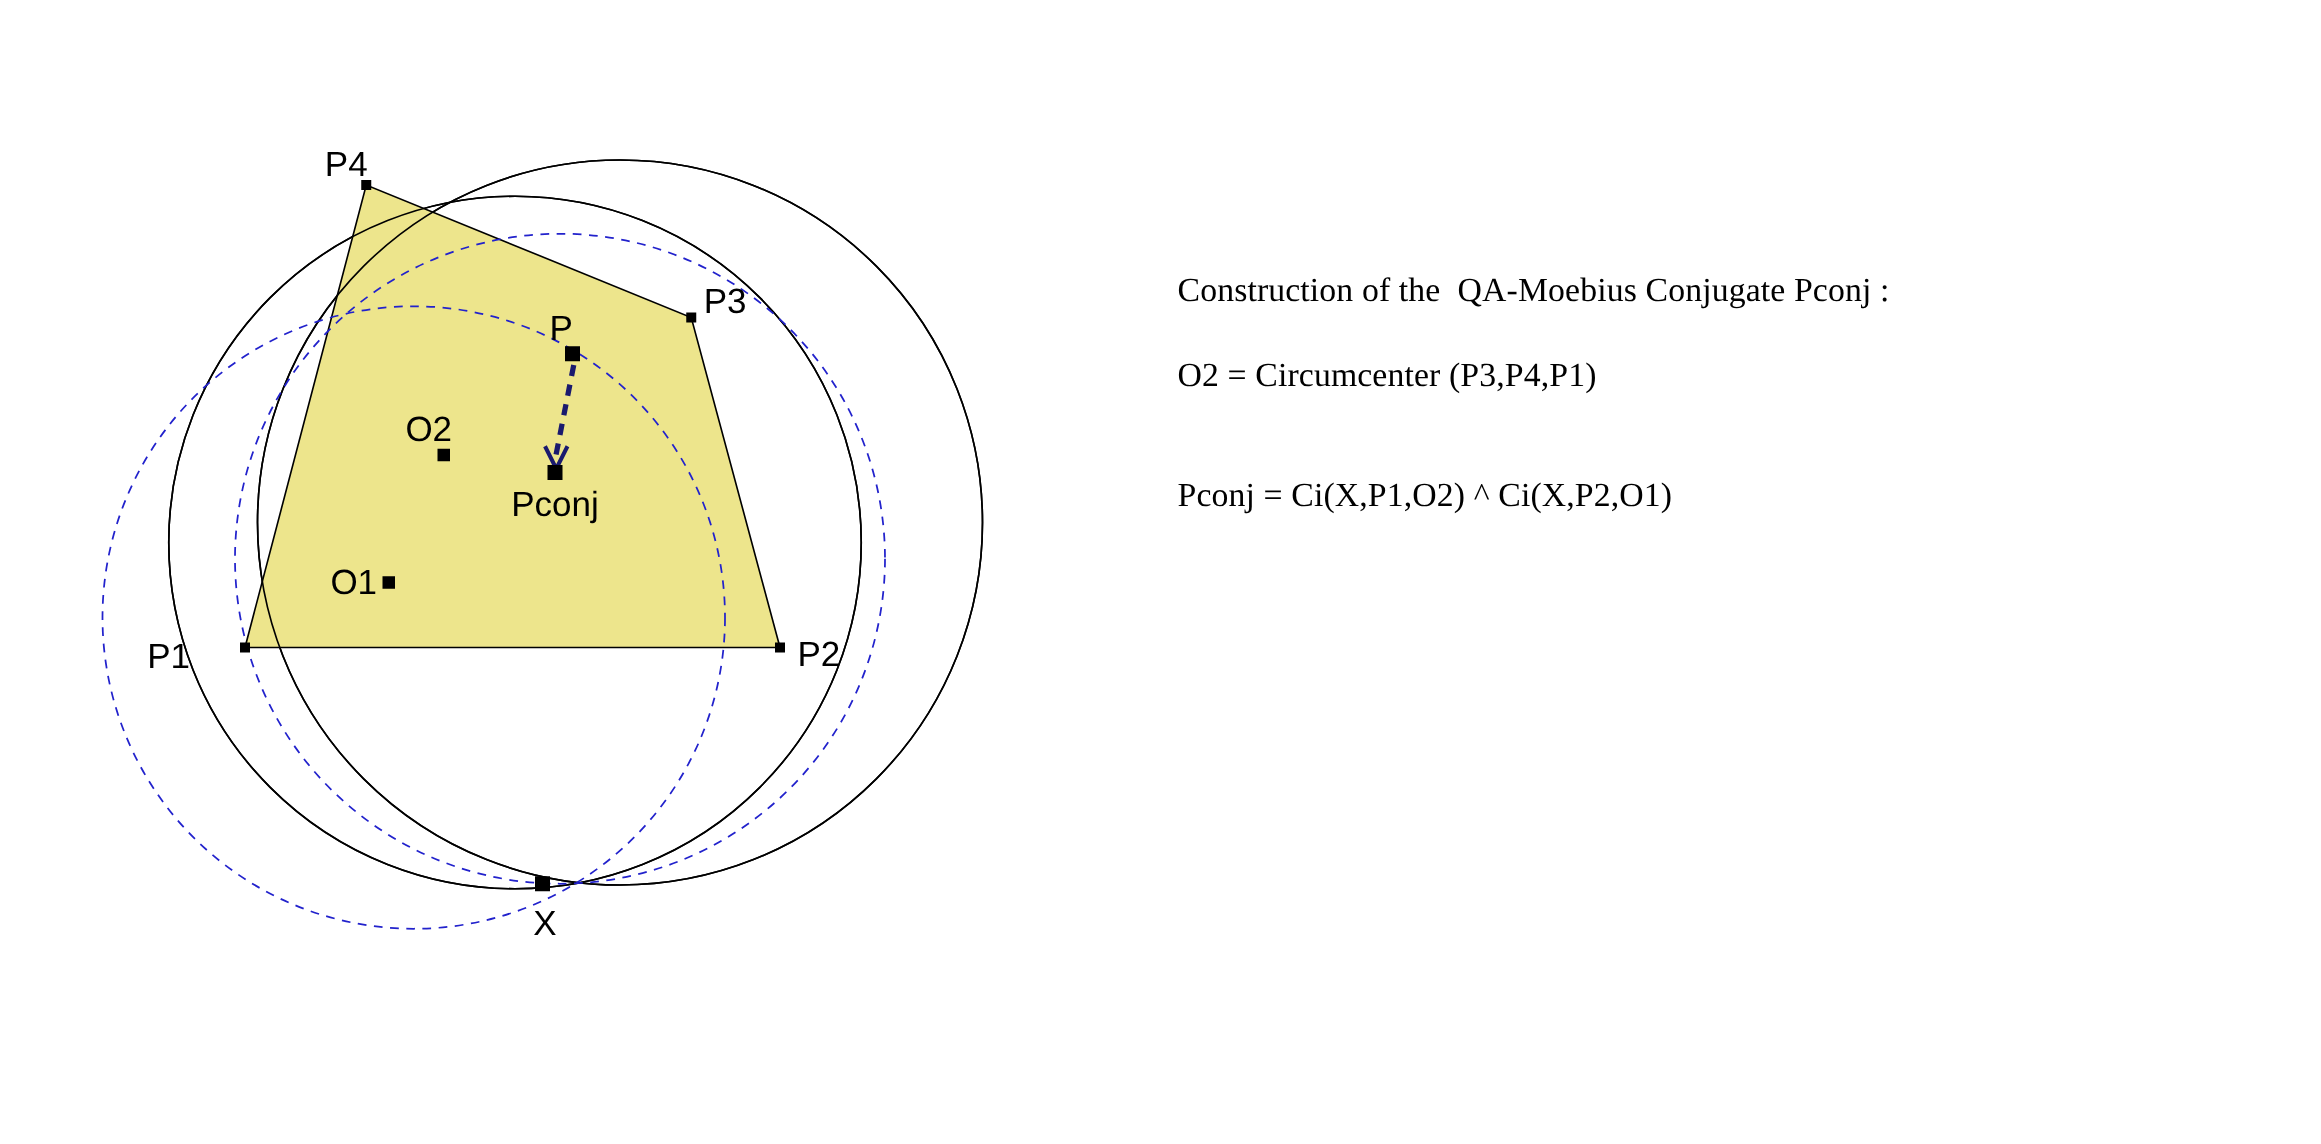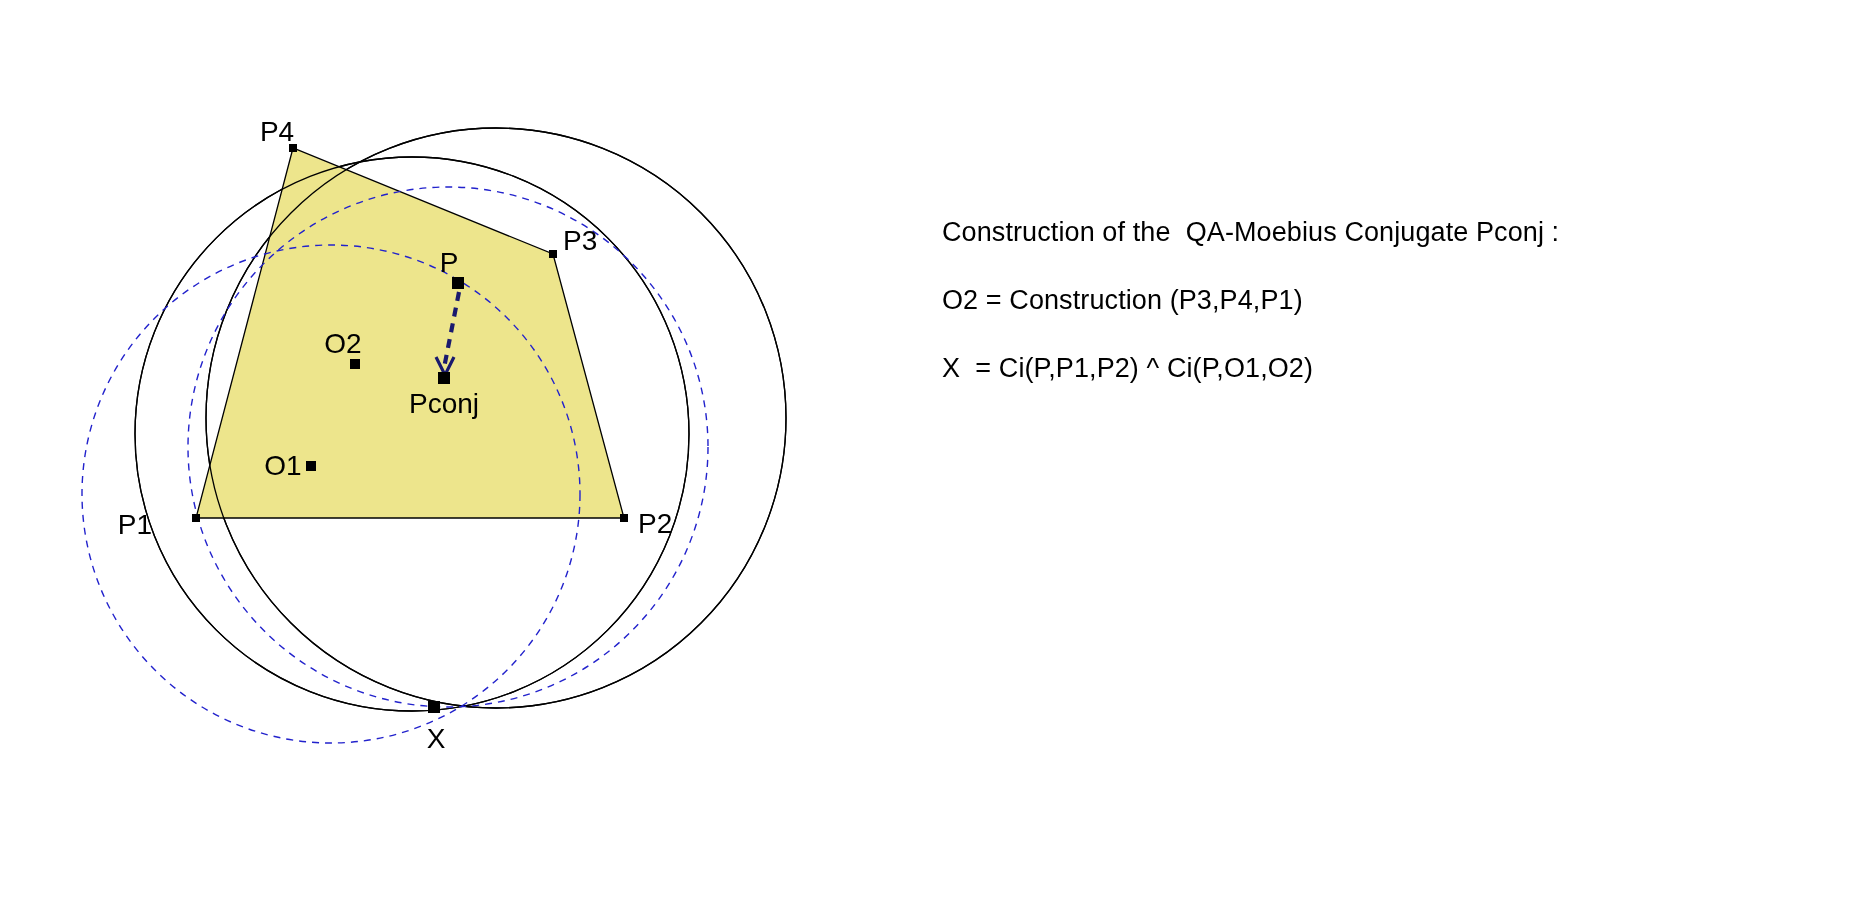--- a/index.html
+++ b/index.html
@@ -71,21 +71,21 @@
     fill: #000000;
     paint-order: normal;
   }
   .text-panel {
     position: absolute;
     left: 942px;
     top: 212px;
     width: 760px;
   }
   .panel-line {
-    font-family: Liberation Sans, sans-serif;
+    font-family: Liberation Serif, serif;
     font-size: 27px;
     line-height: 40px;
     color: #000000;
     white-space: pre;
     letter-spacing: 0.1px;
   }
   .panel-gap {
     height: 28px;
   }
 </style>
@@ -137,19 +137,19 @@
       <text class="pt-label" x="343" y="353" text-anchor="middle">O2</text>
       <text class="pt-label" x="444" y="413" text-anchor="middle">Pconj</text>
       <text class="pt-label" x="436" y="748" text-anchor="middle">X</text>
     </g>
 
   </svg>
 
   <div class="text-panel">
     <div class="panel-line">Construction of the  QA-Moebius Conjugate Pconj :</div>
     <div class="panel-gap"></div>
-    <div class="panel-line">O2 = Construction (P3,P4,P1)</div>
+    <div class="panel-line">O2 = Circumcenter (P3,P4,P1)</div>
     <div class="panel-gap"></div>
-    <div class="panel-line">X  = Ci(P,P1,P2) ^ Ci(P,O1,O2)</div>
     <div class="panel-gap"></div>
+    <div class="panel-line">Pconj = Ci(X,P1,O2) ^ Ci(X,P2,O1)</div>
   </div>
 
 </div>
 
 </body></html>

